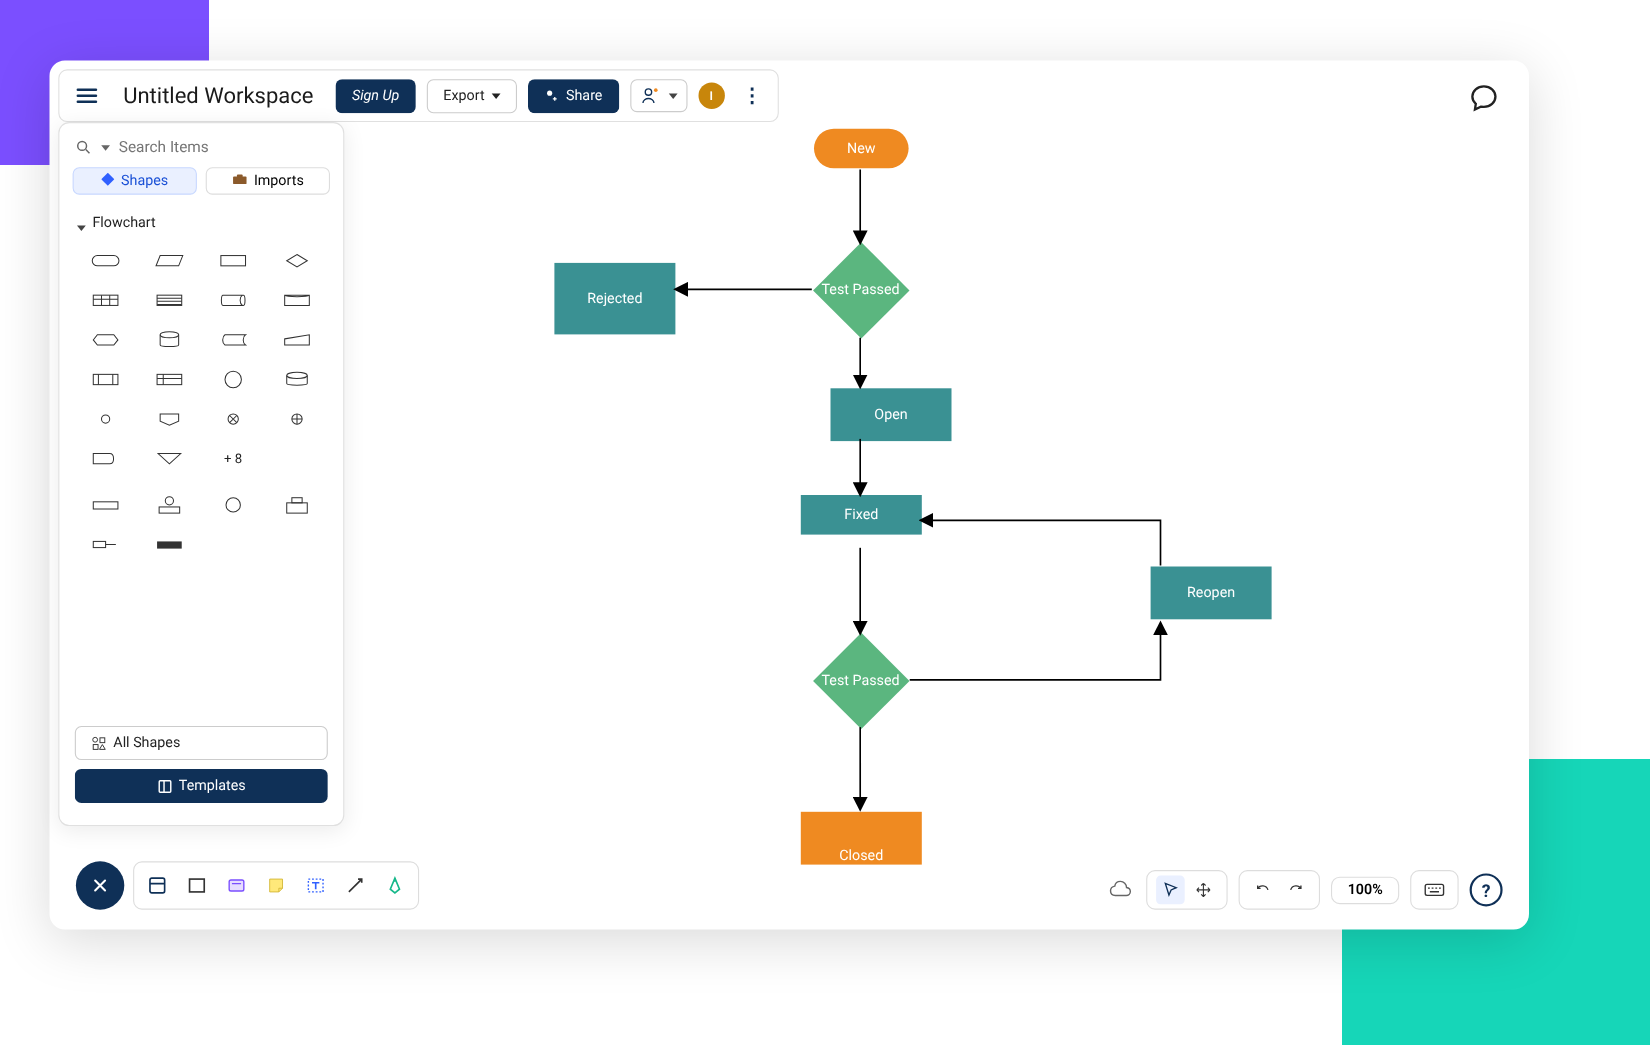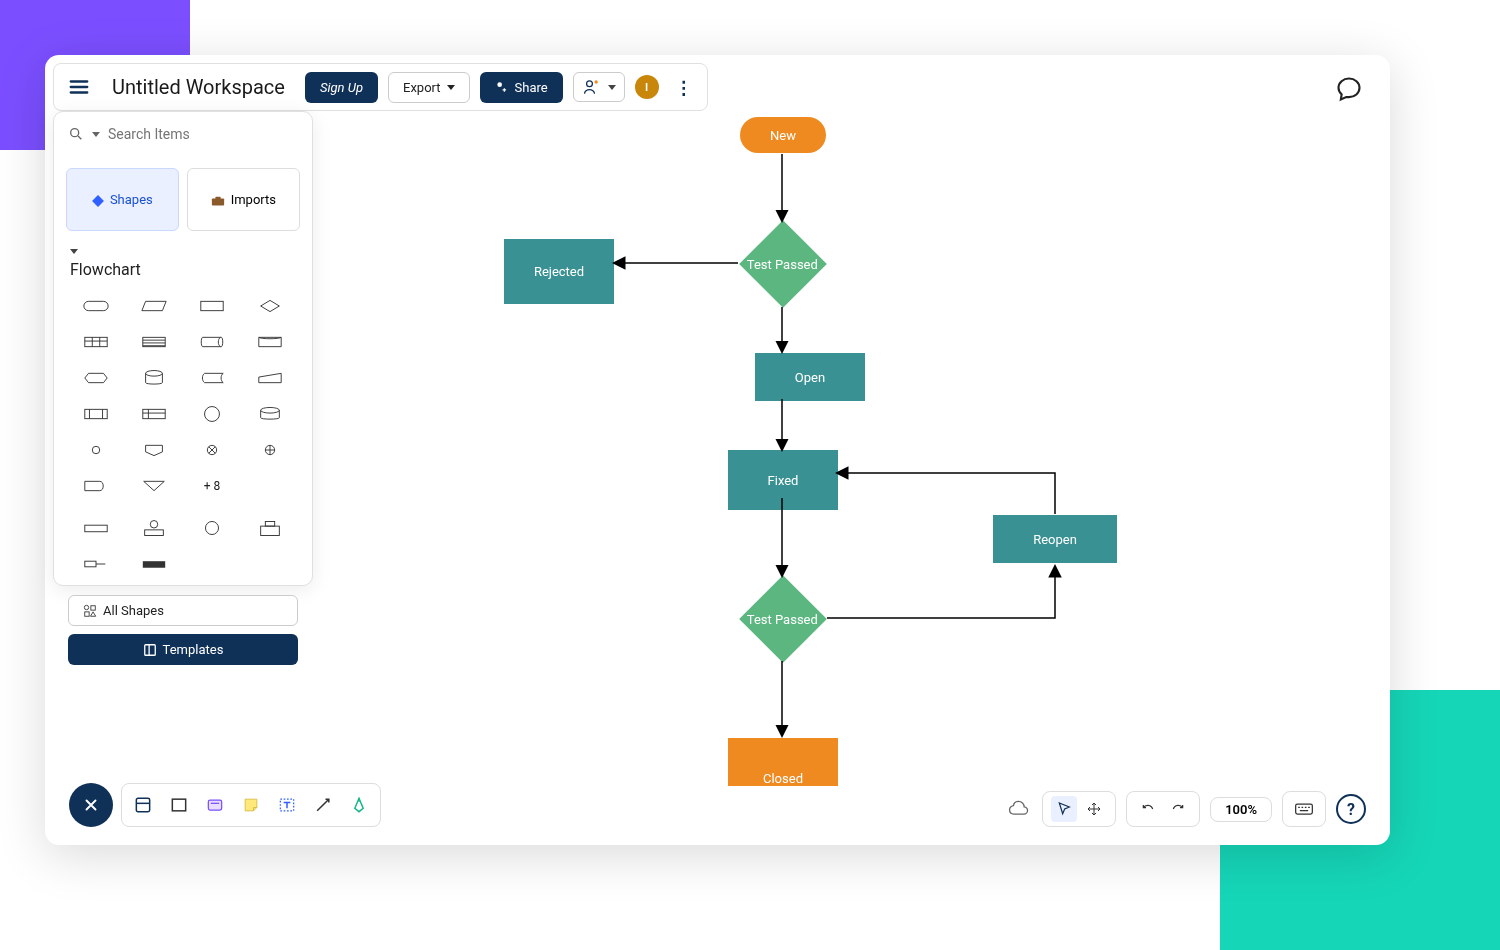--- a/index.html
+++ b/index.html
@@ -18,27 +18,27 @@
   .btn-export{background:#fff;border:1px solid #ccc;color:#222;}
   .btn-share{background:#0F3057;color:#fff;}
   .caret-down{width:0;height:0;border-left:4px solid transparent;border-right:4px solid transparent;border-top:5px solid currentColor;display:inline-block;}
   .collab-group{display:flex;align-items:center;border:1px solid #ccc;border-radius:6px;padding:4px 8px;gap:6px;}
   .avatar{width:24px;height:24px;border-radius:50%;background:#C8860B;color:#fff;display:flex;align-items:center;justify-content:center;font-size:11px;font-weight:600;}
   .vdots{color:#0F3057;font-size:18px;font-weight:bold;padding:0 6px;cursor:pointer;}
   
   .chat-bubble{position:absolute;top:20px;right:25px;width:30px;height:30px;cursor:pointer;}
   
   
-  .sidebar{position:absolute;top:56px;left:8px;width:260px;background:#fff;border:1px solid #e0e0e0;border-radius:10px;padding:10px 0;box-shadow:0 4px 20px rgba(0,0,0,0.08);height:475px;display:flex;flex-direction:column;}
+  .sidebar{position:absolute;top:56px;left:8px;width:260px;background:#fff;border:1px solid #e0e0e0;border-radius:10px;padding:10px 0;box-shadow:0 4px 20px rgba(0,0,0,0.08);height:640px;display:flex;flex-direction:column;}
   .search-row{display:flex;align-items:center;padding:4px 14px 10px;gap:8px;}
   .search-input{border:none;outline:none;font-size:14px;color:#666;flex:1;}
   .tab-row{display:flex;gap:8px;padding:0 12px 8px;}
-  .tab{flex:1;border:1px solid #ddd;border-radius:6px;padding:23px;font-size:13px;display:flex;align-items:flex-end;justify-content:center;gap:6px;cursor:pointer;margin-top:16px;}
+  .tab{flex:1;border:1px solid #ddd;border-radius:6px;padding:4px;font-size:13px;display:flex;align-items:flex-start;justify-content:center;gap:6px;cursor:pointer;}
   .tab.active{background:#EAF0FF;border-color:#c8d8ff;color:#1a50d6;}
-  .section-hdr{display:flex;align-items:flex-start;gap:6px;padding:10px 16px 6px;font-size:16px;color:#222;cursor:pointer;flex-direction:column;}
+  .section-hdr{display:flex;align-items:flex-end;gap:6px;padding:10px 16px 6px;font-size:13px;color:#222;cursor:pointer;}
   .tri{width:0;height:0;border-left:4px solid transparent;border-right:4px solid transparent;border-top:5px solid #444;}
   .shape-grid{display:grid;grid-template-columns:repeat(4,1fr);gap:2px;padding:4px 14px;}
   .shape-cell{height:34px;display:flex;align-items:center;justify-content:center;cursor:pointer;}
   .shape-cell svg{width:28px;height:20px;}
   .plus-more{font-size:12px;color:#222;}
   .org-grid{display:grid;grid-template-columns:repeat(4,1fr);gap:2px;padding:4px 14px;}
   .sidebar-footer{margin-top:auto;padding:10px 14px;display:flex;flex-direction:column;gap:8px;}
   .btn-outline{background:#fff;border:1px solid #ccc;color:#222;width:100%;}
   .btn-dark{background:#0F3057;color:#fff;justify-content:center;width:100%;}
   
@@ -357,27 +357,27 @@
     </div>
   <div class="node node-diamond" style="left:707px;top:178px;width:62px;height:62px;background:#5BB67F;">
       <span>Test Passed</span>
     </div>
   <div class="node node-rect" style="left:459px;top:184px;width:110px;height:65px;background:#3A9193;">
       <span>Rejected</span>
     </div>
   <div class="node node-rect" style="left:683px;top:298px;width:110px;height:48px;background:#3A9193;margin-left:27px;">
       <span>Open</span>
     </div>
-  <div class="node node-rect" style="left:683px;top:395px;width:110px;height:60px;background:#3A9193;">
+  <div class="node node-rect" style="left:683px;top:395px;width:110px;height:36px;background:#3A9193;">
       <span>Fixed</span>
     </div>
   <div class="node node-diamond" style="left:707px;top:533px;width:62px;height:62px;background:#5BB67F;">
       <span>Test Passed</span>
     </div>
-  <div class="node node-rect" style="left:948px;top:460px;width:124px;height:48px;background:#3A9193;">
+  <div class="node node-rect" style="left:1001px;top:460px;width:110px;height:48px;background:#3A9193;">
       <span>Reopen</span>
     </div>
   <div class="node node-rect" style="left:683px;top:683px;width:110px;height:48px;background:#EF8A21;align-items:flex-end;">
       <span>Closed</span>
     </div>
 
   <div class="bl-toolbar">
     <div class="close-circle">
       <svg width="18" height="18" viewBox="0 0 24 24">
           <path d="M6 6l12 12M18 6L6 18" stroke="#fff" stroke-width="2.5" stroke-linecap="round"></path>

